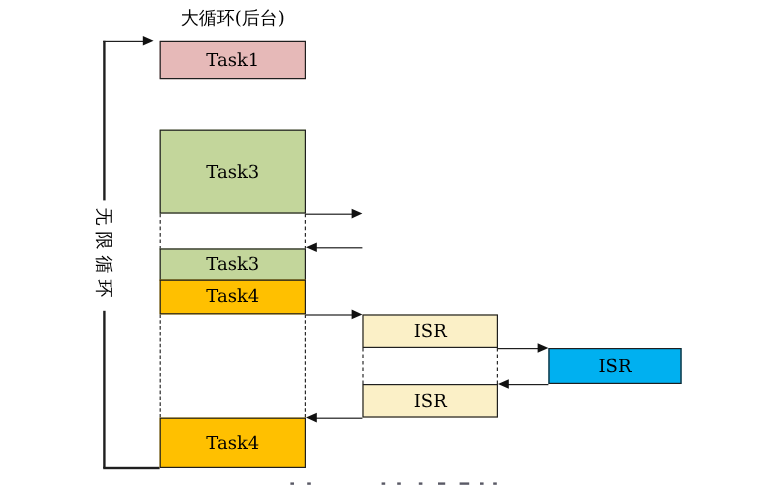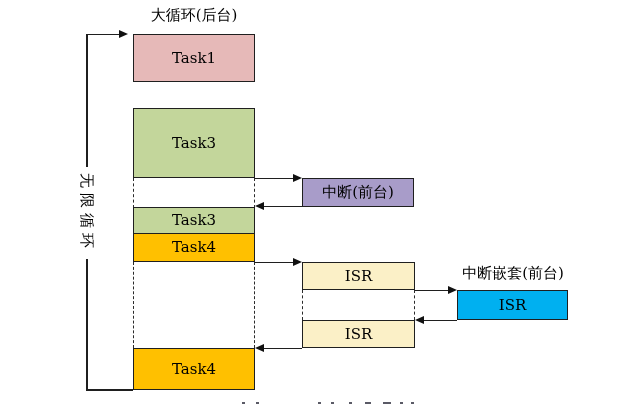--- a/index.html
+++ b/index.html
@@ -26,43 +26,41 @@
   }
   .speck{position:absolute;width:3px;height:2px;background:#5a5a66;}
 </style>
 </head>
 <body>
 
 <div class="canvas">
 
   <div class="title" style="left:133px;top:6px;width:122px;">大循环(后台)</div>
 
-  <div class="title" style="left:433px;top:264px;width:160px;">中断嵌套(前台)</div>
 
   <div class="vline" style="left:86px;top:34px;height:356px;"></div>
   <div class="hline" style="left:86px;top:33.5px;width:34px;"></div>
   <div class="head-right" style="left:119px;top:30px;"></div>
   <div class="hline" style="left:86px;top:389px;width:47px;"></div>
   <div class="loop-label">无限循环</div>
 
-  <div class="box stack" style="top: 34px; height: 48px; background-color: rgb(230, 185, 184);">Task1</div>
+  <div class="box stack" style="top: 34px; height: 32px; background-color: rgb(230, 185, 184);">Task1</div>
   <div class="box stack" style="top: 108px; height: 70px; background-color: rgb(195, 214, 155);">Task3</div>
 
   <div class="vdash" style="left:133px;top:178px;height:30px;"></div>
   <div class="vdash" style="left:253.5px;top:178px;height:30px;"></div>
 
   <div class="box stack" style="top: 207px; height: 27px; background-color: rgb(195, 214, 155);">Task3</div>
   <div class="box stack" style="top: 233px; height: 29px; background-color: rgb(255, 192, 0);">Task4</div>
 
   <div class="vdash" style="left:133px;top:262px;height:86px;"></div>
   <div class="vdash" style="left:253.5px;top:262px;height:86px;"></div>
 
   <div class="box stack" style="top: 348px; height: 42px; background-color: rgb(255, 192, 0);">Task4</div>
 
-  <div class="box" style="left: 302px; top: 178px; width: 112px; height: 29px; background-color: rgb(168, 156, 201);">中断(前台)</div>
 
   <div class="hline" style="left:255px;top:177.5px;width:40px;"></div>
   <div class="head-right" style="left:293px;top:174px;"></div>
 
   <div class="hline" style="left:262px;top:205.5px;width:40px;"></div>
   <div class="head-left" style="left:255px;top:202px;"></div>
 
   <div class="box" style="left: 302px; top: 262px; width: 113px; height: 28px; background-color: rgb(251, 240, 199);">ISR</div>
   <div class="vdash" style="left:302px;top:290px;height:30px;"></div>
   <div class="vdash" style="left:413.5px;top:290px;height:30px;"></div>

